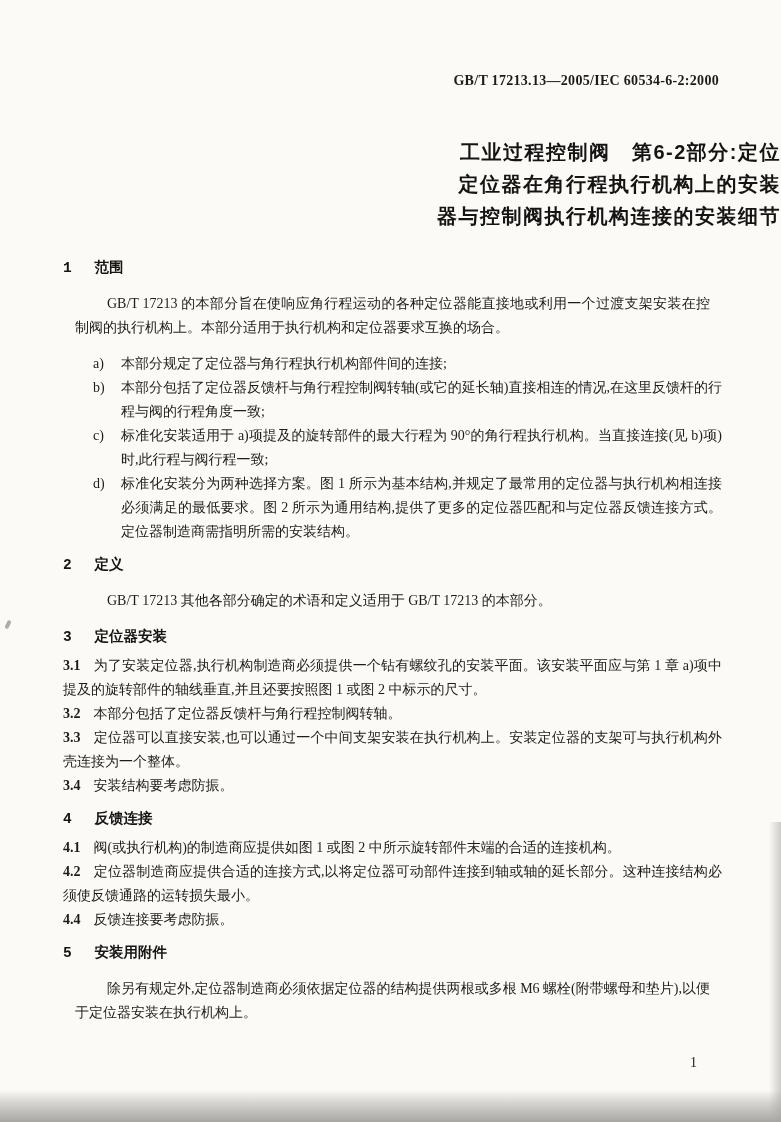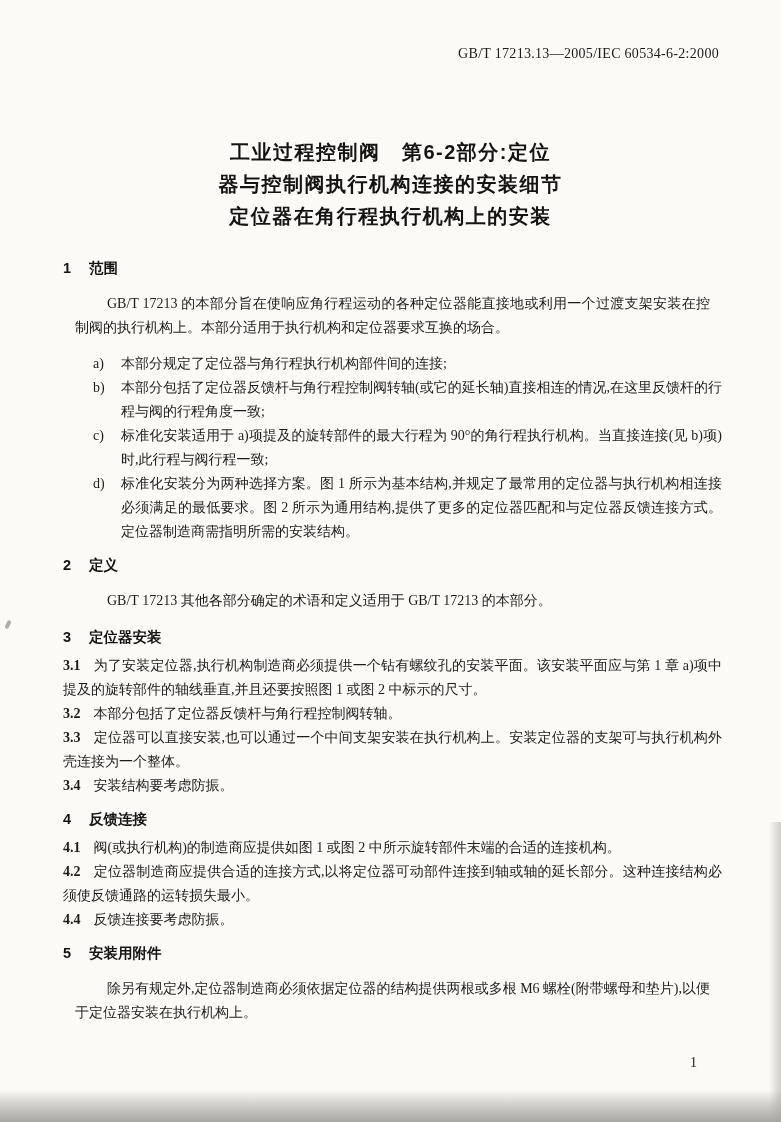--- a/index.html
+++ b/index.html
@@ -9,57 +9,57 @@
     position: relative;
     overflow: hidden;
     background: #fbfaf7;
     font-family: "Liberation Serif", "DejaVu Serif", serif;
     color: #1d1c1a;
   }
 
   
   .doc-number {
     position: absolute;
-    top: 46px;
+    top: 73px;
     right: 62px;
     font-size: 14px;
-    font-weight: normal;
+    font-weight: bold;
     letter-spacing: 0.3px;
     white-space: nowrap;
     margin-left: 12px;
   }
 
   
   .doc-title {
     position: absolute;
     top: 136px;
     left: 0;
     width: 100%;
-    text-align: center;
+    text-align: right;
     font-family: "Liberation Sans", "DejaVu Sans", sans-serif;
     font-weight: bold;
     font-size: 20px;
     line-height: 32px;
     letter-spacing: 1.5px;
     color: #151413;
   }
 
   
   .content {
     position: absolute;
     top: 256px;
     left: 63px;
     width: 659px;
     font-size: 14px;
     line-height: 24px;
     text-align: justify;
   }
 
   .sec-heading {
-    font-family: Liberation Sans, sans-serif;
+    font-family: Liberation Mono, monospace;
     font-weight: bold;
     font-size: 14.5px;
     line-height: 24px;
     margin: 9px 0 5px 0;
     color: #161514;
   }
   .sec-heading.first { margin-top: 0; }
   .sec-heading .sec-num { margin-right: 14px; }
 
   .para { margin: 12px; }
@@ -112,22 +112,22 @@
 </style>
 </head>
 <body>
 
 <div>
 
   <div class="doc-number">GB/T 17213.13—2005/IEC 60534-6-2:2000</div>
 
   <div class="doc-title">
     <div>工业过程控制阀　第6-2部分:定位</div>
+    <div>定位器在角行程执行机构上的安装</div>
     <div>器与控制阀执行机构连接的安装细节</div>
-    <div>定位器在角行程执行机构上的安装</div>
   </div>
 
   <div class="content">
 
     <div class="sec-heading first">
       <span class="sec-num">1</span>
       <span>范围</span>
     </div>
 
     <p class="para indent">GB/T 17213 的本部分旨在使响应角行程运动的各种定位器能直接地或利用一个过渡支架安装在控制阀的执行机构上。本部分适用于执行机构和定位器要求互换的场合。</p>

